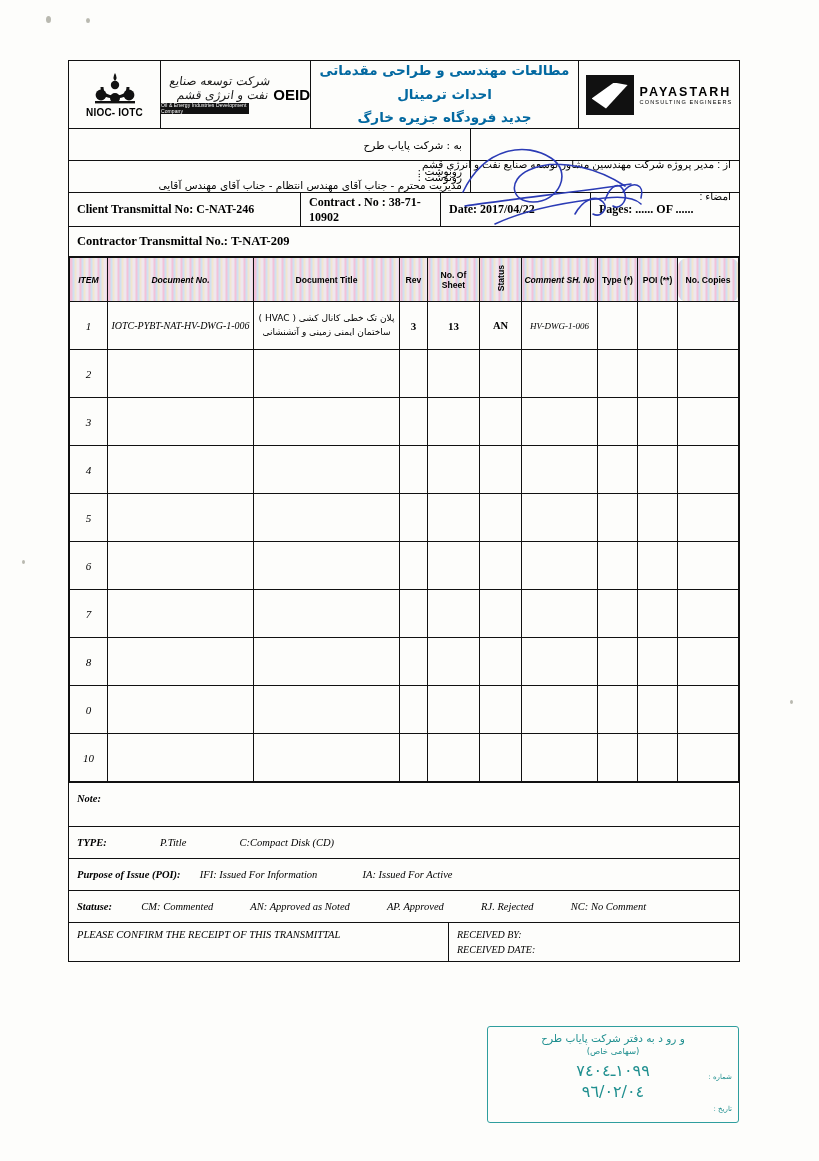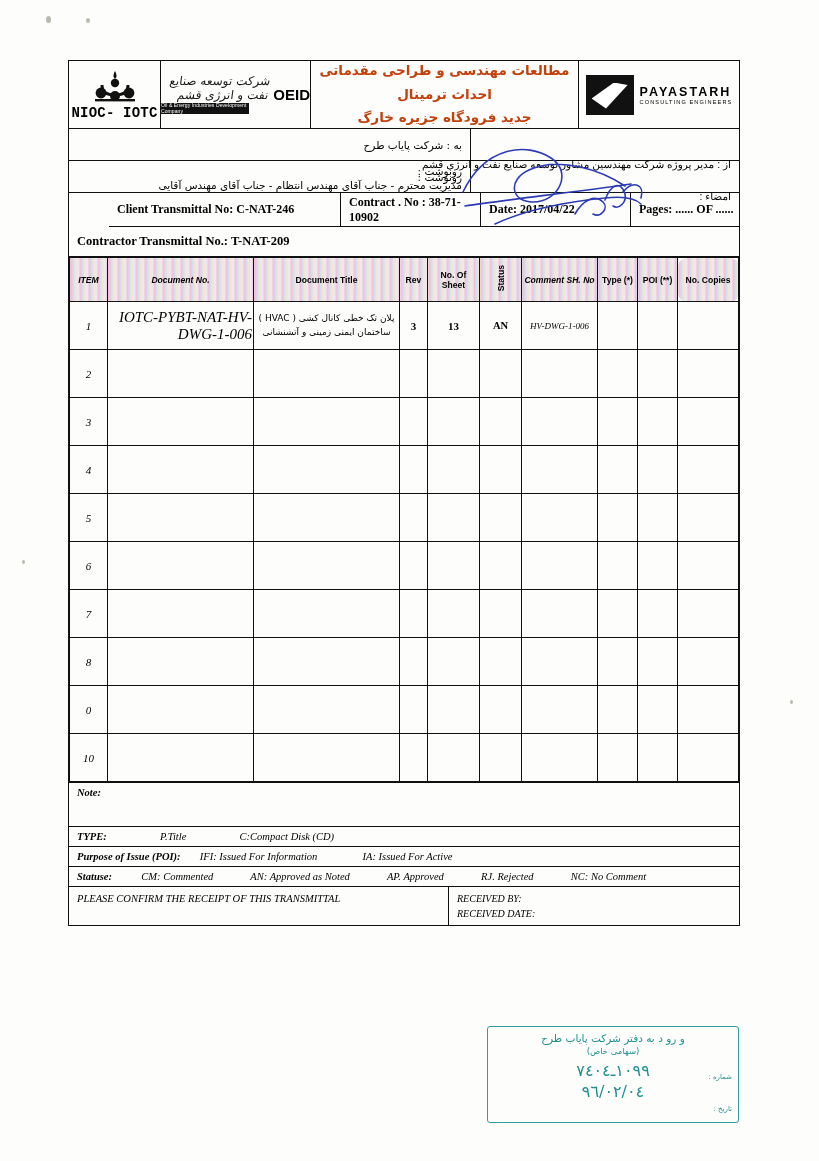--- a/index.html
+++ b/index.html
@@ -30,28 +30,28 @@
 
   
   .hdr{height:68px;align-items:stretch;}
   .hdr-cell{display:flex;align-items:center;justify-content:center;box-sizing:border-box;}
   .c-nioc{width:92px;border-right:1.4px solid #111;flex-direction:column;}
   .c-oeid{width:150px;border-right:1.4px solid #111;}
   .c-title{flex:1;border-right:1.4px solid #111;}
   .c-paya{width:160px;}
 
   .nioc-logo{width:46px;height:34px;position:relative;}
-  .nioc-label{font-size:14px;font-weight:bold;letter-spacing:.2px;margin-top:2px;font-family:Liberation Mono, monospace;}
+  .nioc-label{font-size:10px;font-weight:bold;letter-spacing:.2px;margin-top:2px;font-family:Liberation Sans, sans-serif;}
   .oeid-wrap{display:flex;align-items:center;gap:4px;}
   .oeid-scr{font-family:"DejaVu Serif",serif;font-size:12px;color:#1a1a1a;transform:skewX(-8deg);text-align:right;line-height:1.15;}
   .oeid-bar{width:88px;height:11px;background:#111;color:#fff;font-size:5px;display:flex;align-items:center;justify-content:center;letter-spacing:.1px;font-family:"Liberation Sans",sans-serif;}
   .oeid-txt{font-family:"Liberation Sans",sans-serif;font-size:15px;font-weight:bold;}
   .title-fa{
     direction:rtl;text-align:center;font-family:"DejaVu Sans",sans-serif;
-    font-size:13.5px;font-weight:bold;line-height:1.75;color:#c2410c;padding:0 8px;
+    font-size:13.5px;font-weight:bold;line-height:1.75;color:#0369a1;padding:0 8px;
   }
   .paya-wrap{display:flex;align-items:center;gap:6px;}
   .paya-mark{width:48px;height:40px;background:#111;position:relative;overflow:hidden;}
   .paya-mark:after{content:"";position:absolute;left:6px;top:8px;width:36px;height:26px;background:#fff;
     clip-path:polygon(0% 62%,62% 0%,100% 10%,40% 100%);}
   .paya-name{font-family:"Liberation Sans",sans-serif;font-size:12.5px;font-weight:bold;letter-spacing:2px;}
   .paya-sub{font-family:"Liberation Sans",sans-serif;font-size:5.6px;letter-spacing:1.1px;}
 
   
   .band{height:32px;}
@@ -60,21 +60,21 @@
   .fa-right{
     direction:rtl;font-family:Liberation Sans, sans-serif;font-size:10.5px;
     position:absolute;right:8px;top:50%;transform:translateY(-50%);white-space:nowrap;margin-top:19px;
   }
   .fa-left{
     direction:rtl;font-family:"DejaVu Sans",sans-serif;font-size:10.5px;
     position:absolute;right:8px;top:50%;transform:translateY(-50%);white-space:nowrap;
   }
 
   
-  .inforow{height:34px;align-items:center;margin-left:40px;}
+  .inforow{height:34px;align-items:center;}
   .infocell{box-sizing:border-box;display:flex;align-items:center;padding-left:8px;
     font-family:"Liberation Serif",serif;font-size:12px;font-weight:bold;height:100%;}
   .i1{width:232px;border-right:1.4px solid #111;}
   .i2{width:140px;border-right:1.4px solid #111;}
   .i3{width:150px;border-right:1.4px solid #111;}
   .i4{flex:1;}
 
   .ctr-row{height:30px;align-items:center;}
   .ctr-row .txt{padding-left:8px;font-size:12.5px;font-weight:bold;font-family:"Liberation Serif",serif;}
 
@@ -84,34 +84,34 @@
   table.main th{
     height:44px;font-size:8.6px;font-weight:bold;font-family:"Liberation Sans",sans-serif;
     background-image:
       repeating-linear-gradient(90deg, rgba(255,0,110,.16) 0 2px, rgba(0,180,255,.13) 2px 4px, rgba(255,220,0,.13) 4px 6px, rgba(0,0,0,0) 6px 9px);
     background-color:#efe7ee;
     text-align:center;vertical-align:middle;
   }
   .th-vert{writing-mode:vertical-rl;transform:rotate(180deg);white-space:nowrap;}
   table.main td{height:48px;}
   .c-item{width:38px;text-align:center;font-style:italic;font-size:11px;}
-  .c-docno{width:146px;text-align:right;font-style:italic;font-size:15px;}
+  .c-docno{width:146px;text-align:center;font-style:italic;font-size:10px;}
   .c-title2{width:146px;text-align:center;margin-left:12px;}
   .c-rev{width:28px;text-align:center;font-size:11px;font-weight:bold;}
   .c-sheet{width:52px;text-align:center;font-size:11px;font-weight:bold;}
   .c-status{width:42px;text-align:center;font-size:10.5px;font-weight:bold;}
   .c-comment{width:76px;text-align:center;font-style:italic;font-size:9px;}
   .c-type{width:40px;}
   .c-poi{width:40px;margin-left:24px;}
   .c-copies{width:auto;border-radius:9px;}
   .fa-cell{direction:rtl;font-family:"DejaVu Sans",sans-serif;font-size:9px;line-height:1.5;}
 
   
   .note-box{border-top:1.6px solid #111;}
-  .nrow{border-bottom:1.2px solid #111;box-sizing:border-box;padding:4px 8px;font-size:10.5px;font-style:italic;font-family:"Liberation Serif",serif;}
+  .nrow{border-bottom:1.2px solid #111;box-sizing:border-box;padding:10px 8px;font-size:10.5px;font-style:italic;font-family:"Liberation Serif",serif;}
   .nrow.tall{height:44px;}
   .nrow .lbl{font-style:italic;font-weight:bold;}
   .sp{display:inline-block;}
   .confirm{display:flex;border-bottom:none;}
   .confirm .l{flex:1;padding:6px 8px;font-size:10.5px;font-style:italic;border-right:1.2px solid #111;box-sizing:border-box;}
   .confirm .r{width:290px;padding:4px 8px;font-size:10px;font-style:italic;line-height:1.5;box-sizing:border-box;}
 
   
   .ink{position:absolute;pointer-events:none;}
   .sig-svg{position:absolute;left:455px;top:140px;}

